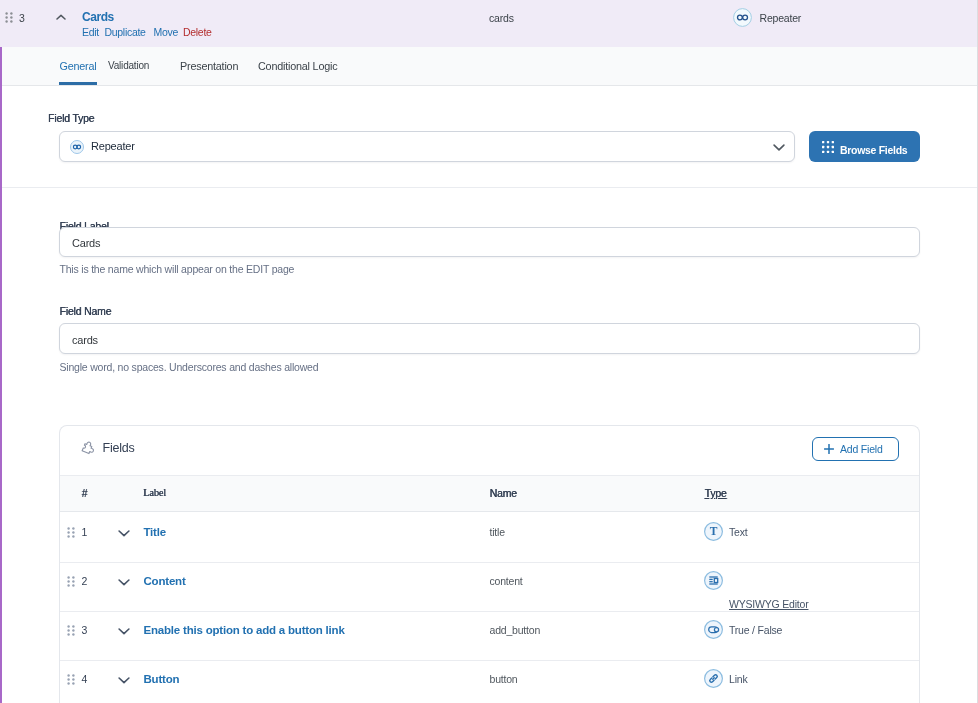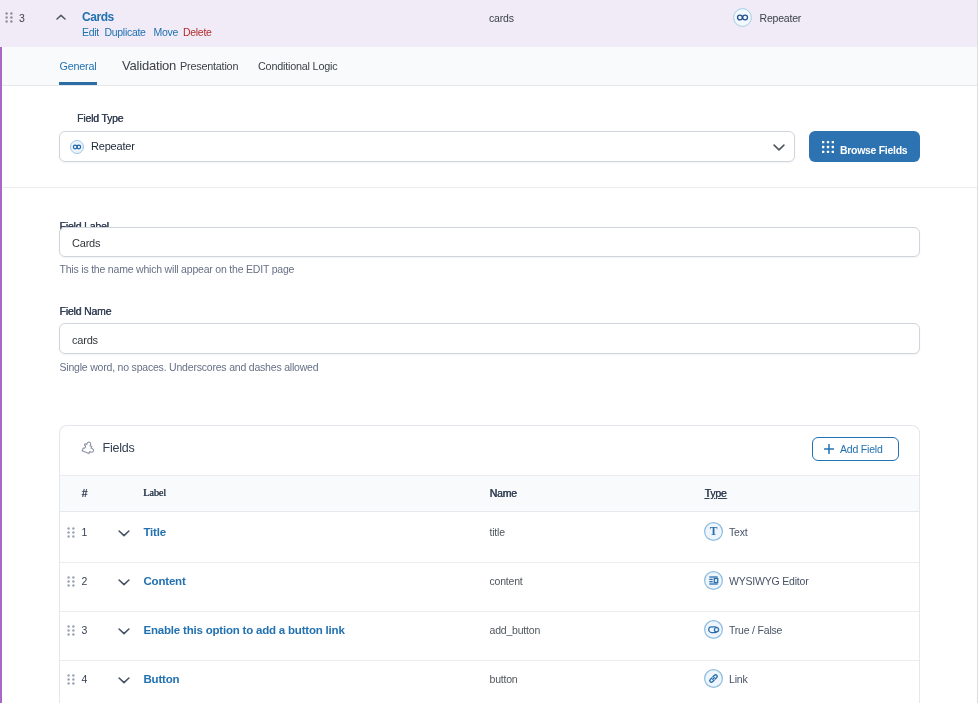--- a/index.html
+++ b/index.html
@@ -40,25 +40,25 @@
   <circle cx="6.9" cy="9.5" r="2.4" fill="none" stroke="#23518d" stroke-width="1.3"></circle>
   <circle cx="12.1" cy="9.5" r="2.4" fill="none" stroke="#23518d" stroke-width="1.3"></circle>
 </svg>
 <div class="abs t" style="left:759.5px; top:10px; color:#3c434a;">Repeater</div>
 
 <div class="abs" style="left:0; top:47px; width:2px; height:656px; background:#a868c8;"></div>
 
 <div class="abs" style="left:2px; top:47px; width:976px; height:39px; background:#f9fafb; border-bottom:1px solid #e5e7ea;"></div>
 <div class="abs t" style="left:59.5px; top:58px; font-size:10.8px; color:#2271b1;">General</div>
 <div class="abs" style="left:58.5px; top:82px; width:38px; height:3px; background:#2c6da6;"></div>
-<div class="abs t" style="left:122px; top:58px; font-size:13px; color:#3c434a;">Validation</div>
+<div class="abs t" style="left:108px; top:58px; font-size:10px; color:#3c434a;">Validation</div>
 <div class="abs t" style="left:180px; top:58px; font-size:10.8px; color:#3c434a;">Presentation</div>
 <div class="abs t" style="left:258px; top:58px; font-size:10.8px; color:#3c434a;">Conditional Logic</div>
 
-<div class="abs lbl" style="left:77px; top:110px;">Field Type</div>
+<div class="abs lbl" style="left:48px; top:110px;">Field Type</div>
 
 <div class="abs" style="left:59px; top:131px; width:736px; height:31px; background:#fff; border:1px solid #d0d5dd; border-radius:6px; box-shadow:0 1px 2px rgba(16,24,40,.05);"></div>
 <svg class="abs" style="left:70px; top:140px;" width="14" height="14" viewBox="0 0 14 14">
   <circle cx="7" cy="7" r="6.5" fill="#ebf4fb" stroke="#9ec6e8" stroke-width="1"></circle>
   <circle cx="5.2" cy="7" r="1.8" fill="none" stroke="#1d62a8" stroke-width="1.2"></circle>
   <circle cx="8.8" cy="7" r="1.8" fill="none" stroke="#1d62a8" stroke-width="1.2"></circle>
 </svg>
 <div class="abs t" style="left:91px; top:138px; font-size:11px; color:#1d2939;">Repeater</div>
 <svg class="abs" style="left:772.5px; top:143.5px;" width="12" height="7" viewBox="0 0 12 7">
   <path d="M1.1 1.1 L6 5.9 L10.9 1.1" fill="none" stroke="#505860" stroke-width="1.6" stroke-linecap="round" stroke-linejoin="round"></path>
@@ -156,21 +156,21 @@
 <svg class="abs" style="left:704px; top:571px;" width="19" height="19" viewBox="0 0 19 19">
   <circle cx="9.5" cy="9.5" r="8.9" fill="#eef5fc" stroke="#8dbde0" stroke-width="1.2"></circle>
   <g stroke="#2a6fae" stroke-width="1.3" fill="none">
     <path d="M5.3 6 H13.7"></path>
     <path d="M5.3 13 H13.7"></path>
     <path d="M5.3 8.4 H8.7"></path>
     <path d="M5.3 10.7 H8.7"></path>
   </g>
   <rect x="10.3" y="7.5" width="3.4" height="4" fill="none" stroke="#2a6fae" stroke-width="1.3"></rect>
 </svg>
-<div class="abs t" style="left:729px; top:573px; color:#475467;">WYSIWYG Editor</div>
+<div class="abs t" style="left:729px; top:596px; color:#475467;text-decoration:underline;">WYSIWYG Editor</div>
 
 <svg class="abs" style="left:67px; top:624.5px;" width="8" height="11" viewBox="0 0 8 11">
   <g fill="#98a2b3">
     <circle cx="1.6" cy="1.5" r="1.2"></circle>
       <circle cx="6.4" cy="1.5" r="1.2"></circle>
     <circle cx="1.6" cy="5.5" r="1.2"></circle>
       <circle cx="6.4" cy="5.5" r="1.2"></circle>
     <circle cx="1.6" cy="9.5" r="1.2"></circle>
       <circle cx="6.4" cy="9.5" r="1.2"></circle>
   </g>

